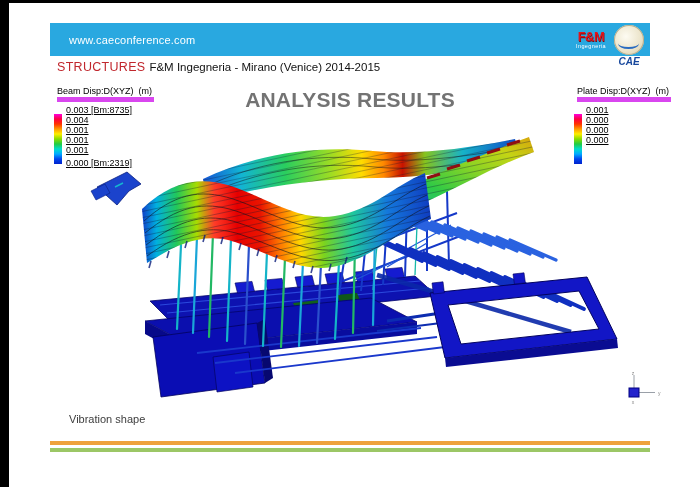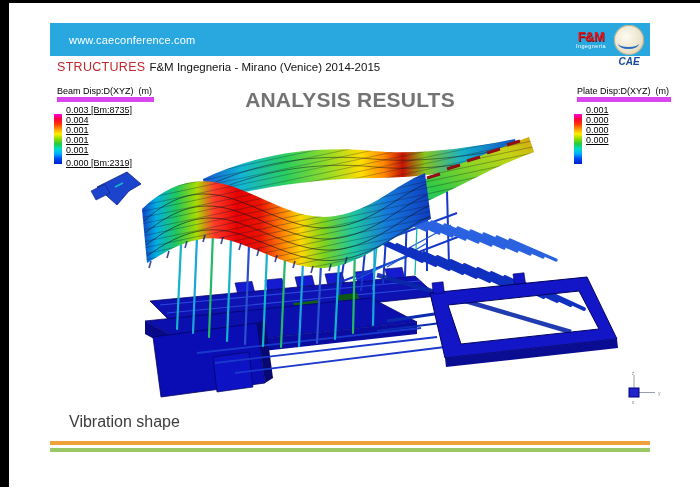--- a/index.html
+++ b/index.html
@@ -42,21 +42,21 @@
   .legend-body{position:relative;margin-top:3px;padding-left:16px;text-decoration:underline;}
   .colorbar{position:absolute;left:4px;top:9px;width:8px;height:50px;}
   .legend-row{height:10px;line-height:10px;white-space:pre;}
   .legend-row.gap{margin-top:3px;}
 
   
   .model-svg{position:absolute;left:85px;top:125px;}
   .triad-svg{position:absolute;left:618px;top:370px;}
 
   
-  .caption{position:absolute;left:69px;top:413px;font-size:16px;color:#3d3d3d;}
+  .caption{position:absolute;left:69px;top:413px;font-size:11px;color:#3d3d3d;}
   .rule{position:absolute;left:50px;width:600px;height:4px;}
   .rule.orange{top:441px;}
   .rule.green{top:448px;}
 </style>
 </head>
 <body>
 
 <div class="page">
   <div class="border-top"></div>
   <div class="border-left"></div>

